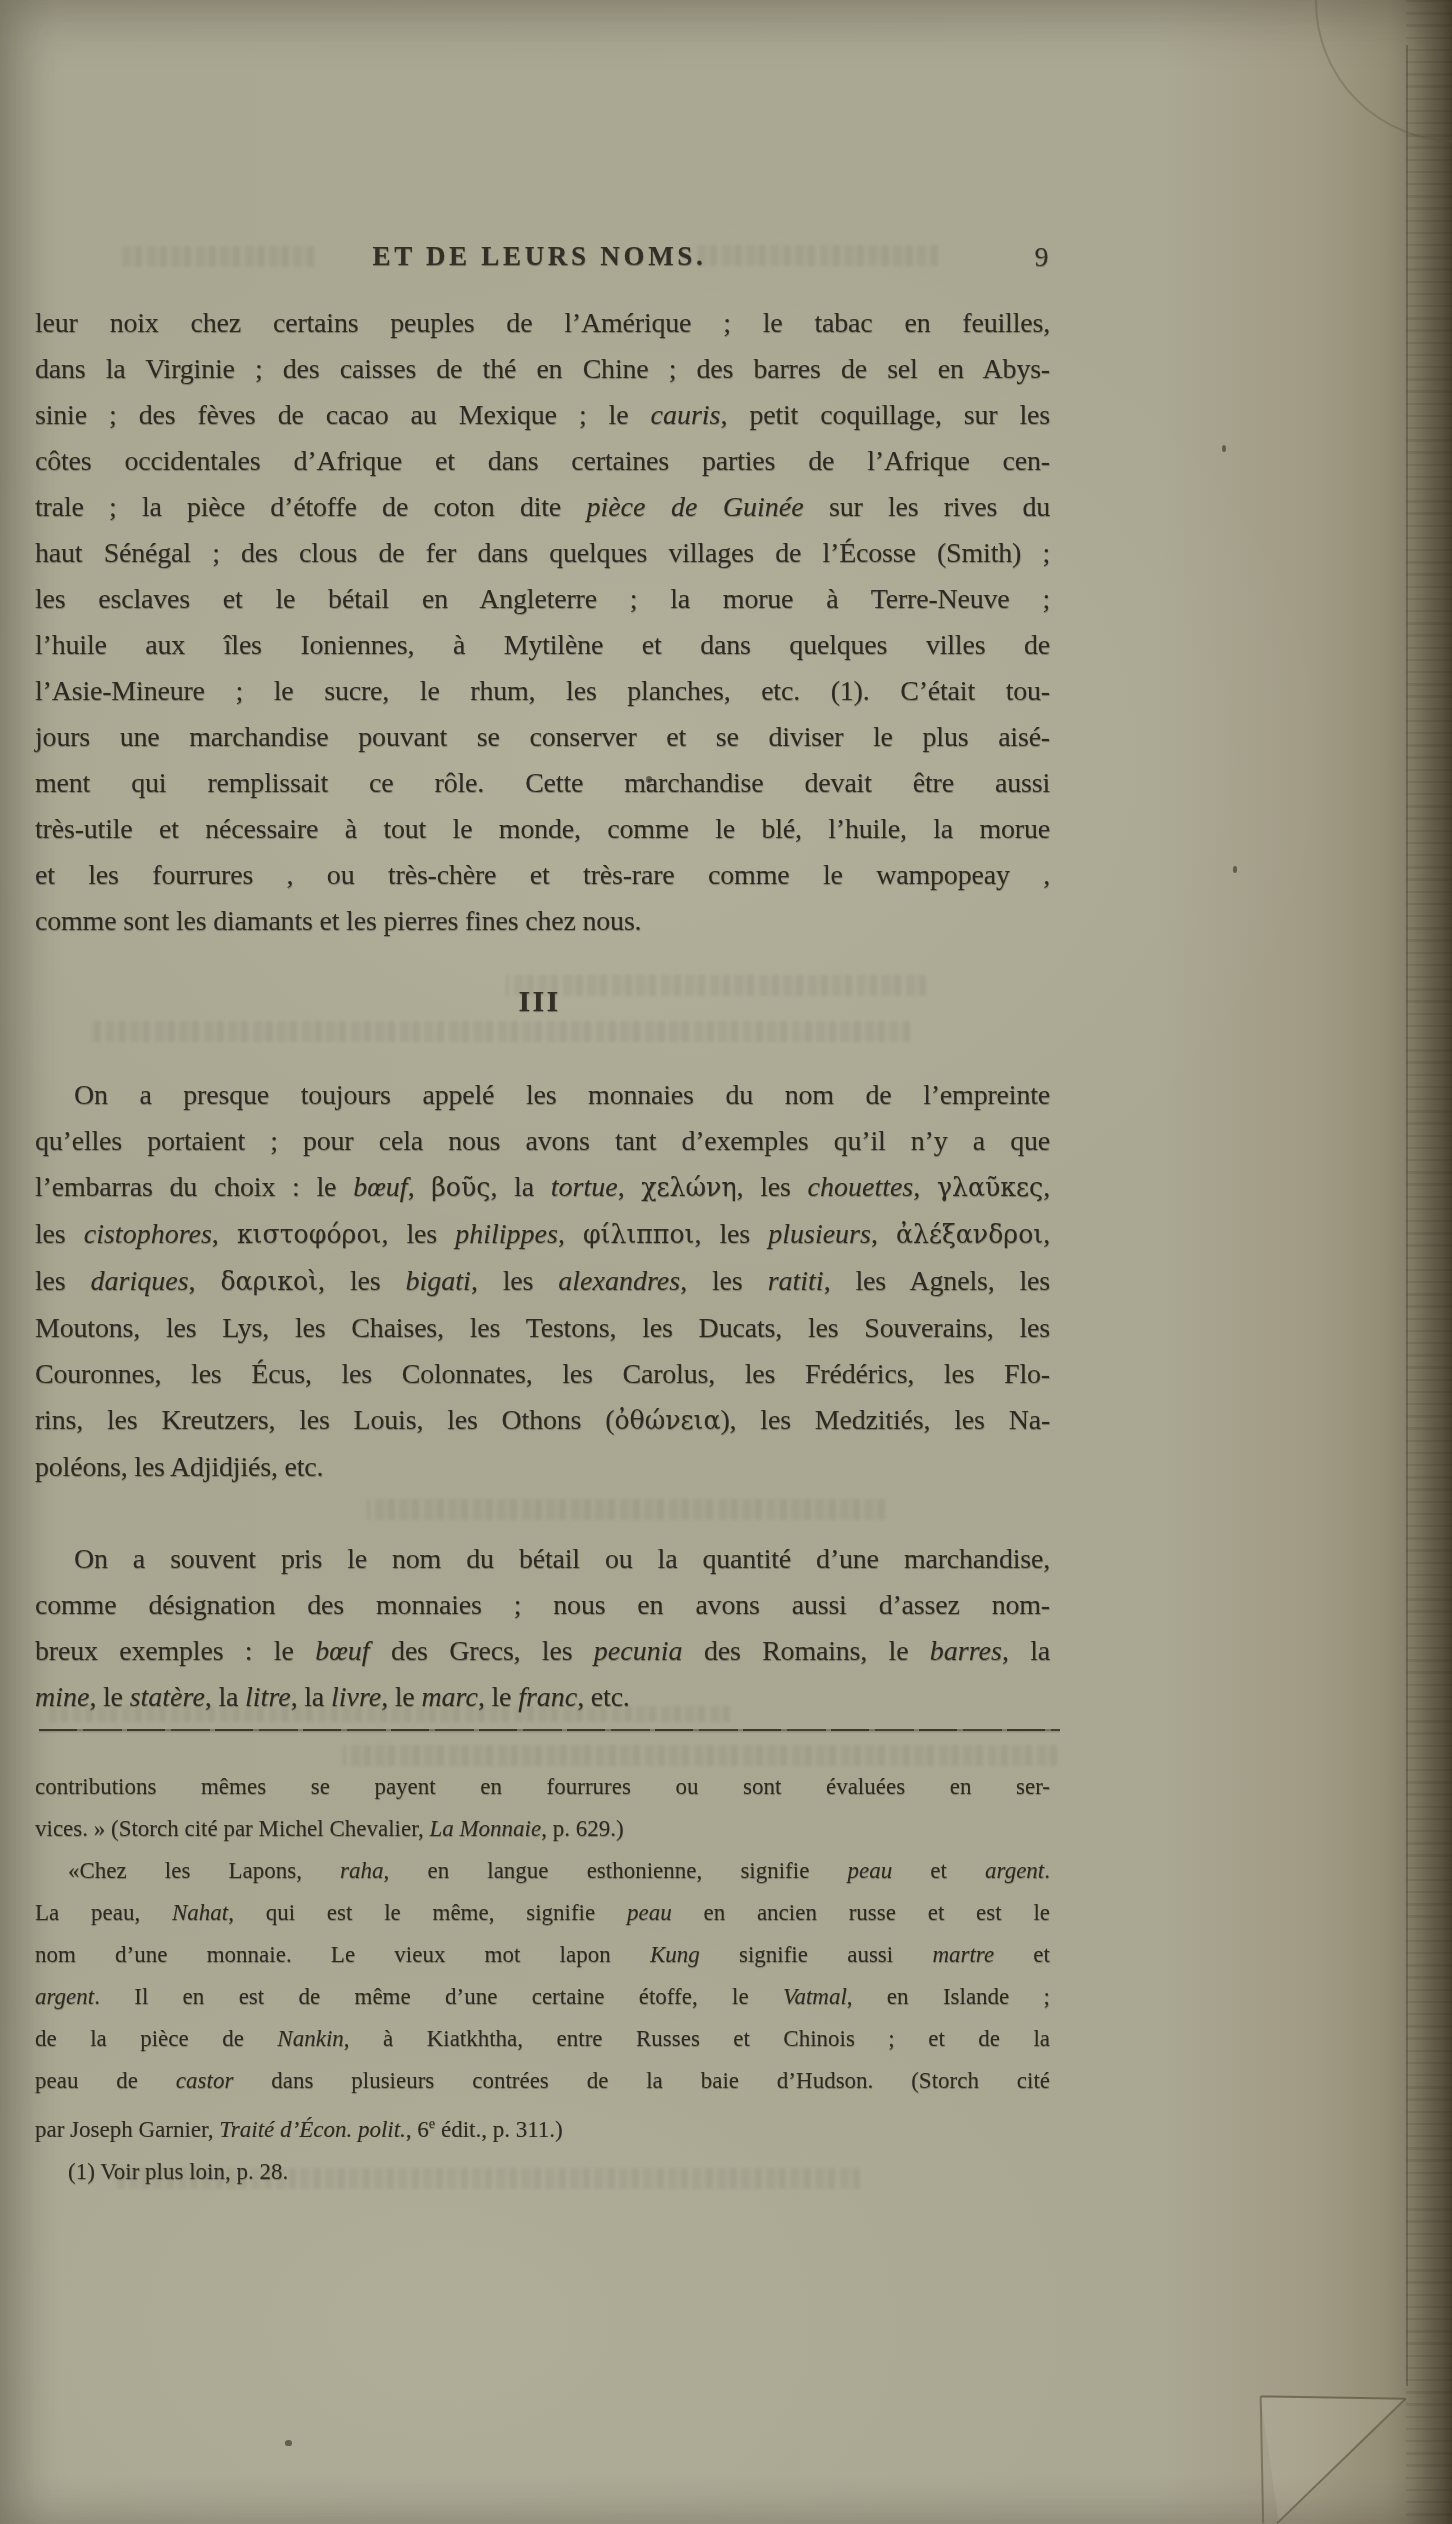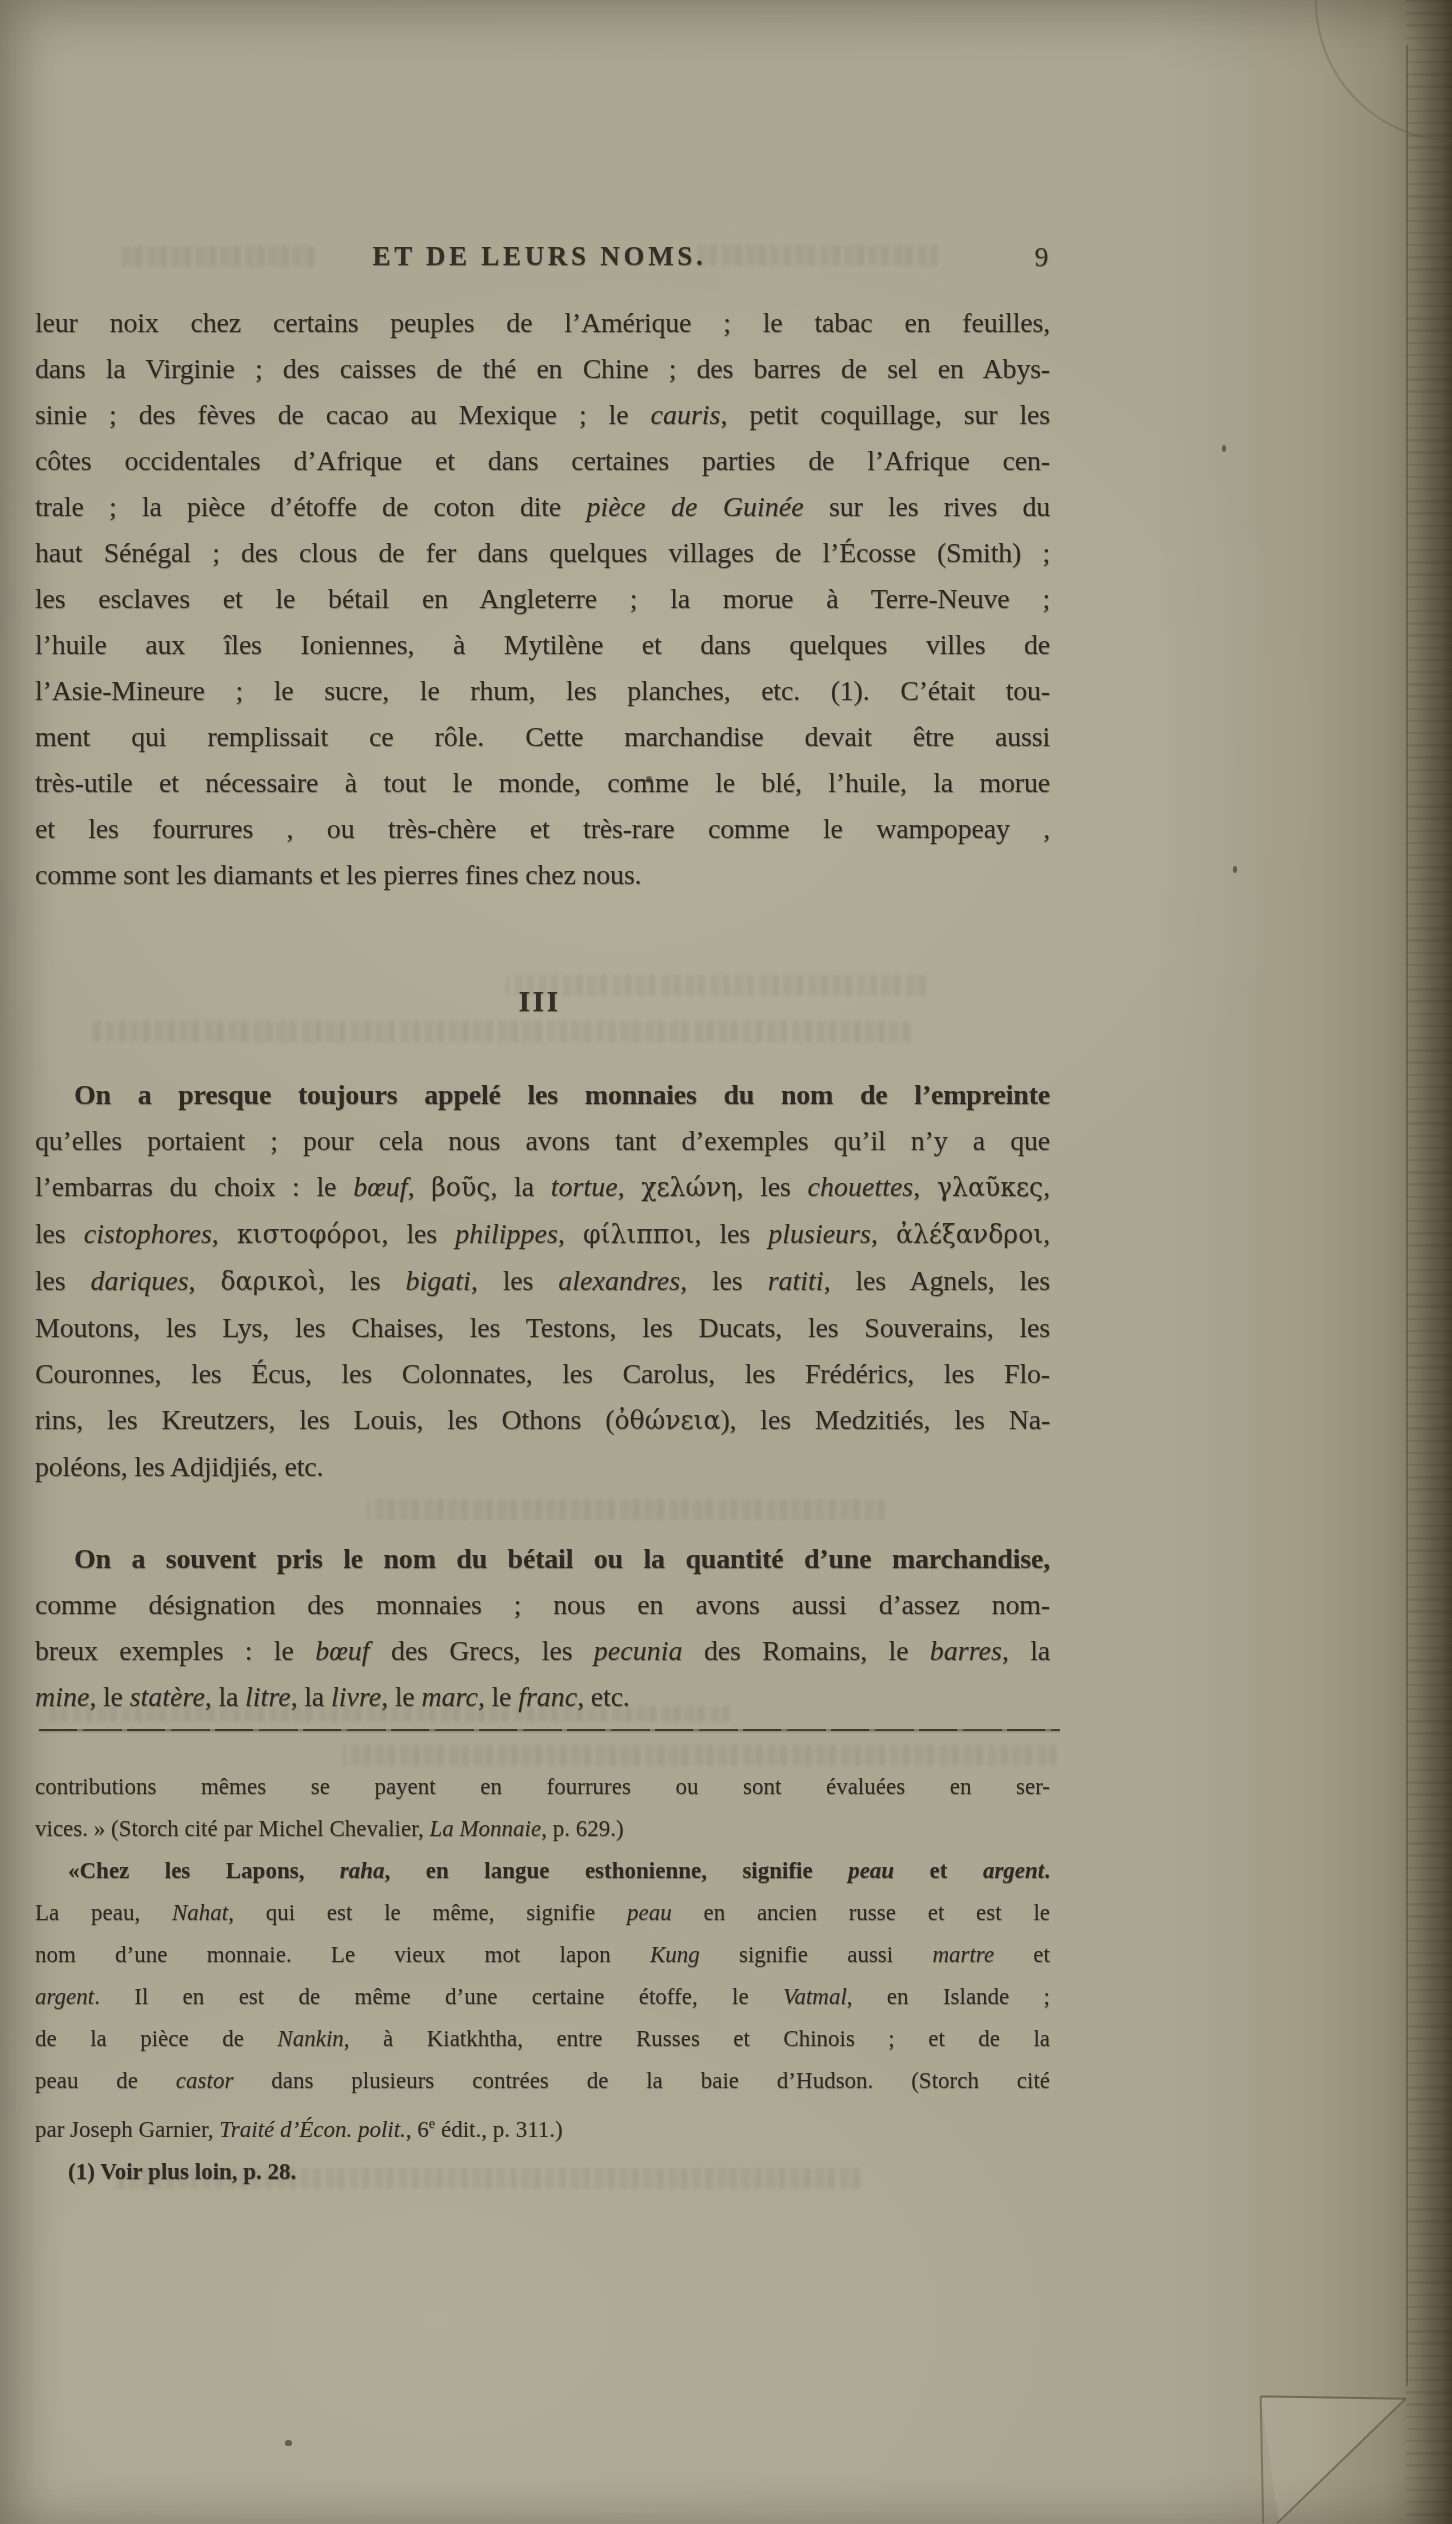--- a/index.html
+++ b/index.html
@@ -32,21 +32,21 @@
 
   .para { position: absolute; }
   .line {
     font-size: 28px; line-height: 46px; letter-spacing: -0.2px;
     white-space: normal;
     text-shadow: 0.4px 0.6px 0.8px rgba(46,42,34,0.40);
     margin-left: 6px;
   }
   .j { text-align: justify; text-align-last: justify; }
   .nj { text-align: left; }
-  .ind { text-indent: 39px; font-weight: bold; }
+  .ind { text-indent: 39px; }
   .line i { letter-spacing: 0; }
   .gk { font-family: "DejaVu Serif", serif; font-size: 0.9em; letter-spacing: 0; }
 
   .section-head {
     position: absolute; left: 29px; width: 1021px; top: 984px;
     text-align: center; font-size: 30px; font-weight: 700; letter-spacing: 2.4px;
     color: #332f27; text-shadow: 0.4px 0.7px 0.8px rgba(45,40,30,0.45);
   }
 
   .fn-rule {
@@ -101,20 +101,21 @@
   <div class="column para" style="top:300px">
     <div class="line j">leur noix chez certains peuples de l’Amérique ; le tabac en feuilles,</div>
     <div class="line j">dans la Virginie ; des caisses de thé en Chine ; des barres de sel en Abys-</div>
     <div class="line j">sinie ; des fèves de cacao au Mexique ; le <i>cauris</i>, petit coquillage, sur les</div>
     <div class="line j">côtes occidentales d’Afrique et dans certaines parties de l’Afrique cen-</div>
     <div class="line j">trale ; la pièce d’étoffe de coton dite <i>pièce de Guinée</i> sur les rives du</div>
     <div class="line j">haut Sénégal ; des clous de fer dans quelques villages de l’Écosse (Smith) ;</div>
     <div class="line j">les esclaves et le bétail en Angleterre ; la morue à Terre-Neuve ;</div>
     <div class="line j">l’huile aux îles Ioniennes, à Mytilène et dans quelques villes de</div>
     <div class="line j">l’Asie-Mineure ; le sucre, le rhum, les planches, etc. (1). C’était tou-</div>
+    <div class="line j">jours une marchandise pouvant se conserver et se diviser le plus aisé-</div>
     <div class="line j">ment qui remplissait ce rôle. Cette marchandise devait être aussi</div>
     <div class="line j">très-utile et nécessaire à tout le monde, comme le blé, l’huile, la morue</div>
     <div class="line j">et les fourrures , ou très-chère et très-rare comme le wampopeay ,</div>
     <div class="line nj">comme sont les diamants et les pierres fines chez nous.</div>
   </div>
 
   <div class="section-head">III</div>
 
   <div class="column para" style="top:1072px">
     <div class="line j ind">On a presque toujours appelé les monnaies du nom de l’empreinte</div>

